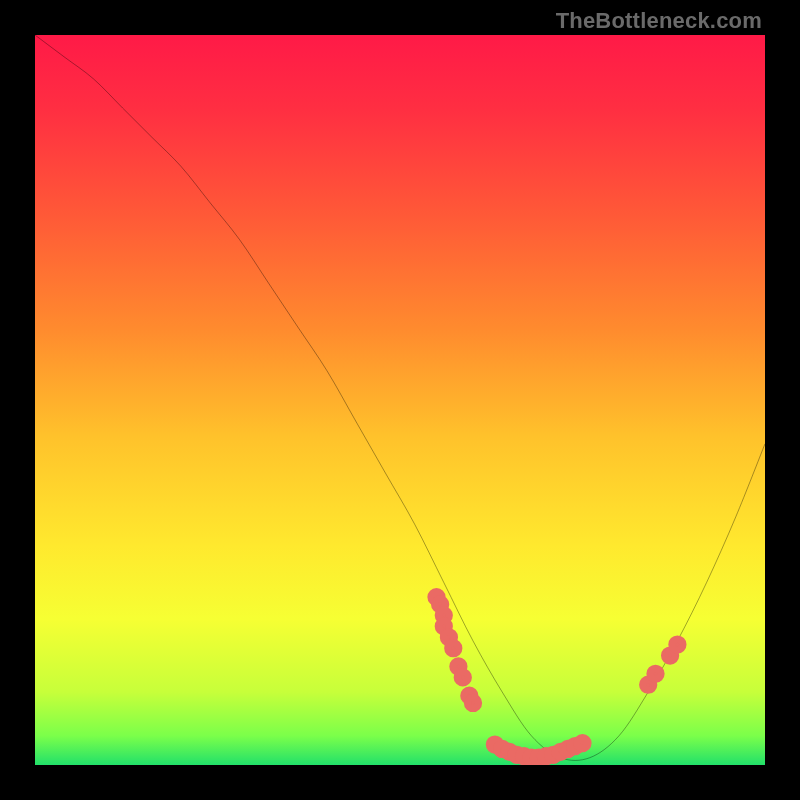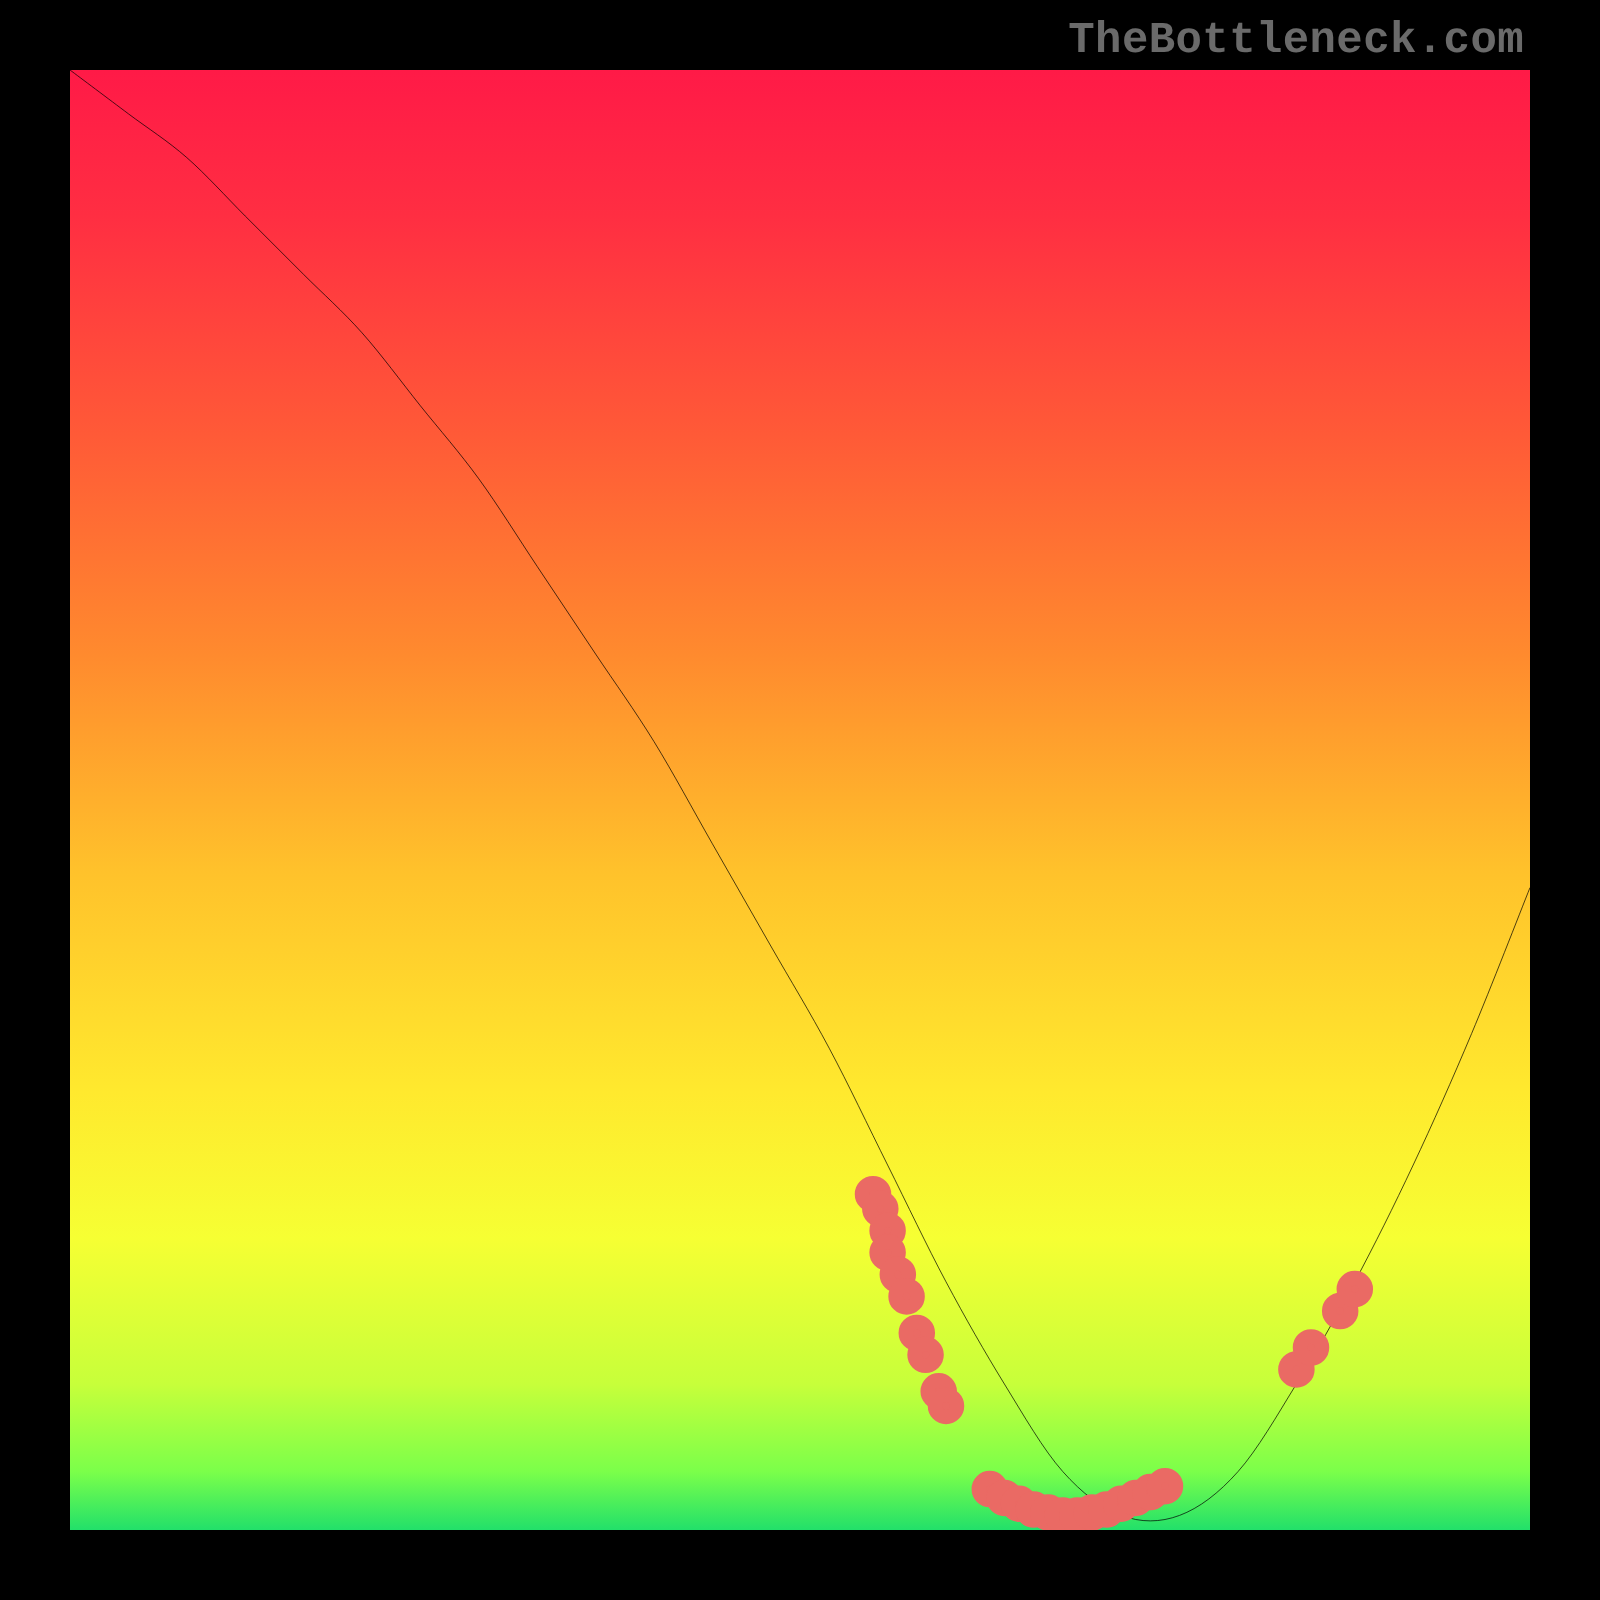--- a/index.html
+++ b/index.html
@@ -4,21 +4,20 @@
 <style>
   * { margin: 0; padding: 0; box-sizing: border-box; }
   html, body { width: 800px; height: 800px; overflow: hidden; }
   body { background: #000; font-family: Arial, Helvetica, sans-serif; }
 
   .frame {
     position: relative;
     width: 800px;
     height: 800px;
     background: #000;
-    font-family: Liberation Mono, monospace;
   }
 
   .plot {
     position: absolute;
     left: 35px;
     top: 35px;
     width: 730px;
     height: 730px;
     overflow: hidden;
   }

